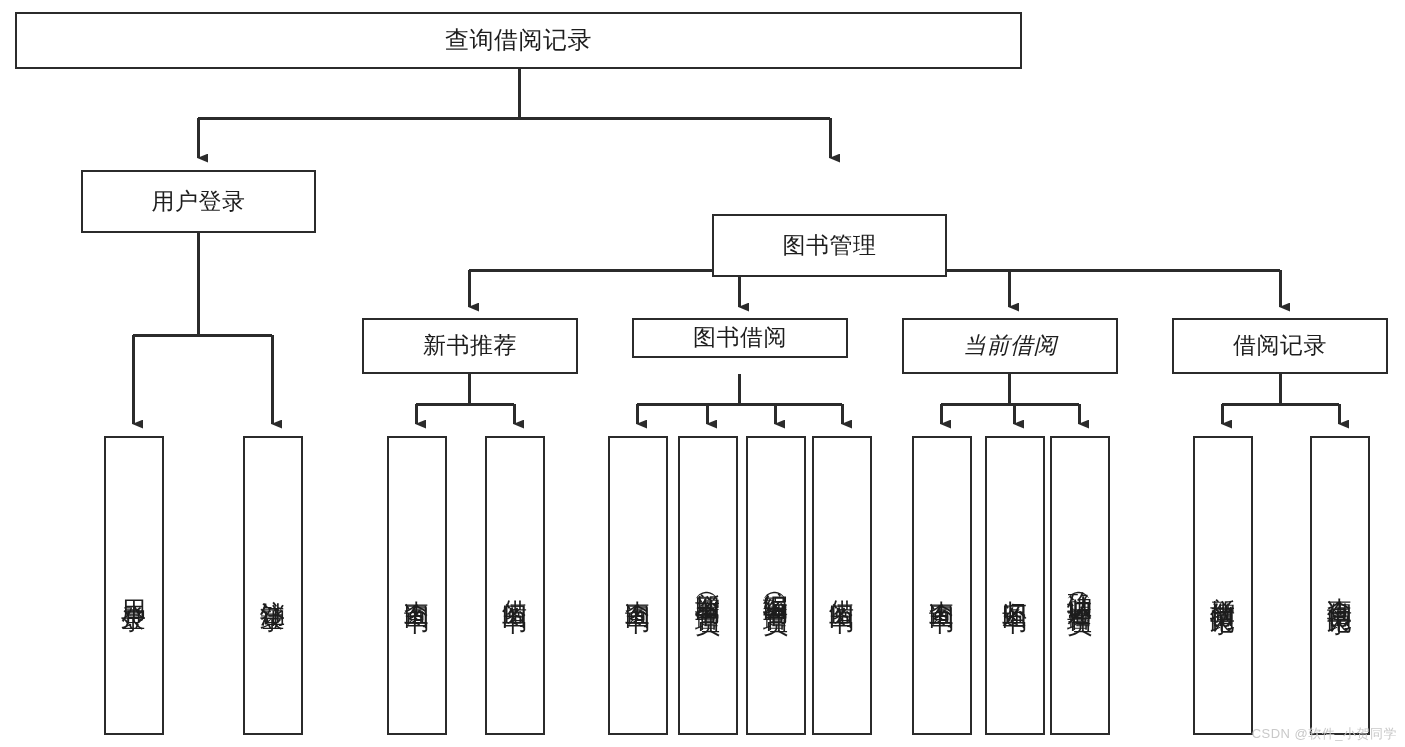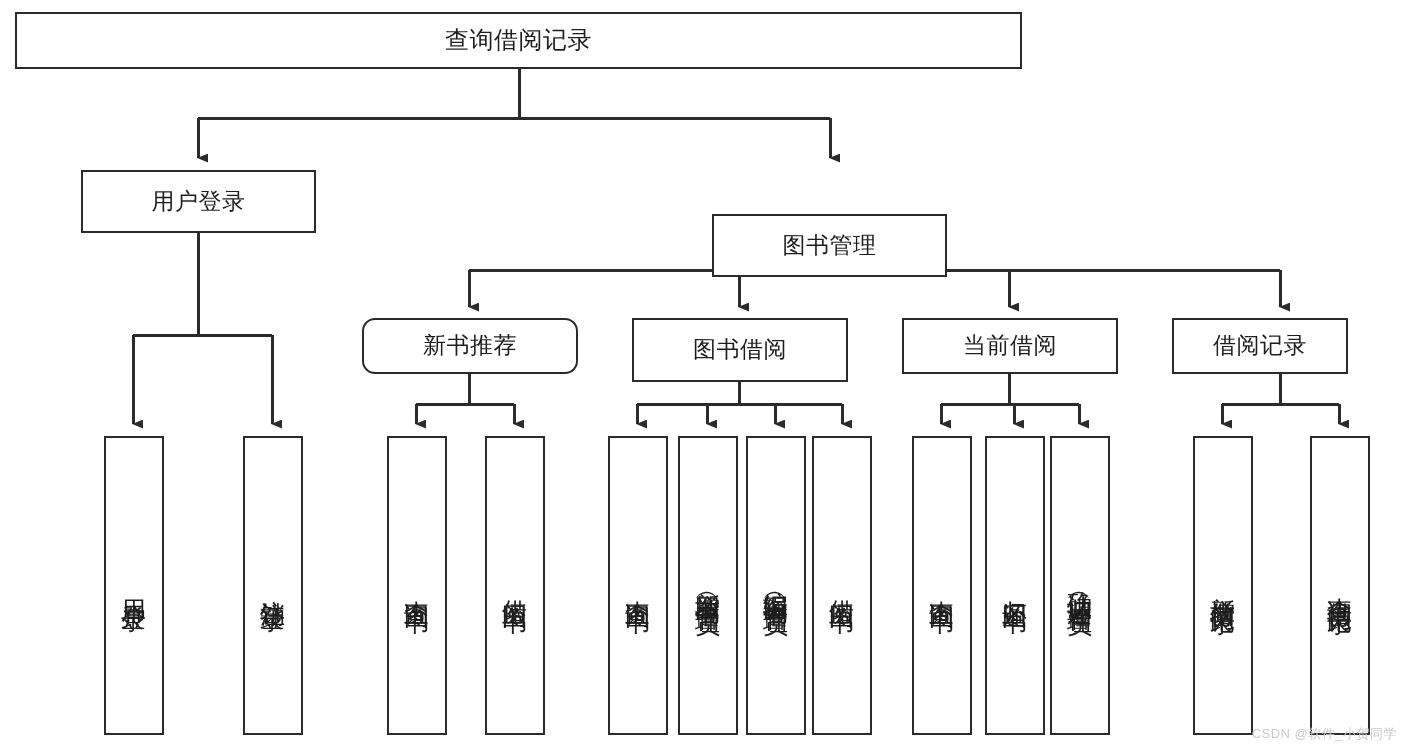--- a/index.html
+++ b/index.html
@@ -134,30 +134,30 @@
     <span class="node-label">查询借阅记录</span>
   </div>
 
   <div class="node horiz" style="left:81px; top:170px; width:235px; height:63px;">
     <span class="node-label">用户登录</span>
   </div>
   <div class="node horiz" style="left:712px; top:170px; width:235px; height:63px;margin-top:44px;">
     <span class="node-label">图书管理</span>
   </div>
 
-  <div class="node horiz" style="left:362px; top:318px; width:216px; height:56px;border-radius:13px;">
+  <div class="node horiz" style="left:362px; top:318px; width:216px; height:56px;">
     <span class="node-label">新书推荐</span>
   </div>
-  <div class="node horiz" style="left:632px; top:318px; width:216px; height:64px;">
+  <div class="node horiz" style="left:632px; top:318px; width:216px; height:40px;">
     <span class="node-label">图书借阅</span>
   </div>
-  <div class="node horiz" style="left:902px; top:318px; width:216px; height:56px;">
+  <div class="node horiz" style="left:902px; top:318px; width:216px; height:56px;font-style:italic;">
     <span class="node-label">当前借阅</span>
   </div>
-  <div class="node horiz" style="left:1172px; top:318px; width:176px; height:56px;">
+  <div class="node horiz" style="left:1172px; top:318px; width:216px; height:56px;">
     <span class="node-label">借阅记录</span>
   </div>
 
   <div class="node vert" style="left:104px; top:436px; width:60px; height:299px;">
     <span class="node-label">用户登录</span>
   </div>
   <div class="node vert" style="left:243px; top:436px; width:60px; height:299px;">
     <span class="node-label">注销登录</span>
   </div>
 

